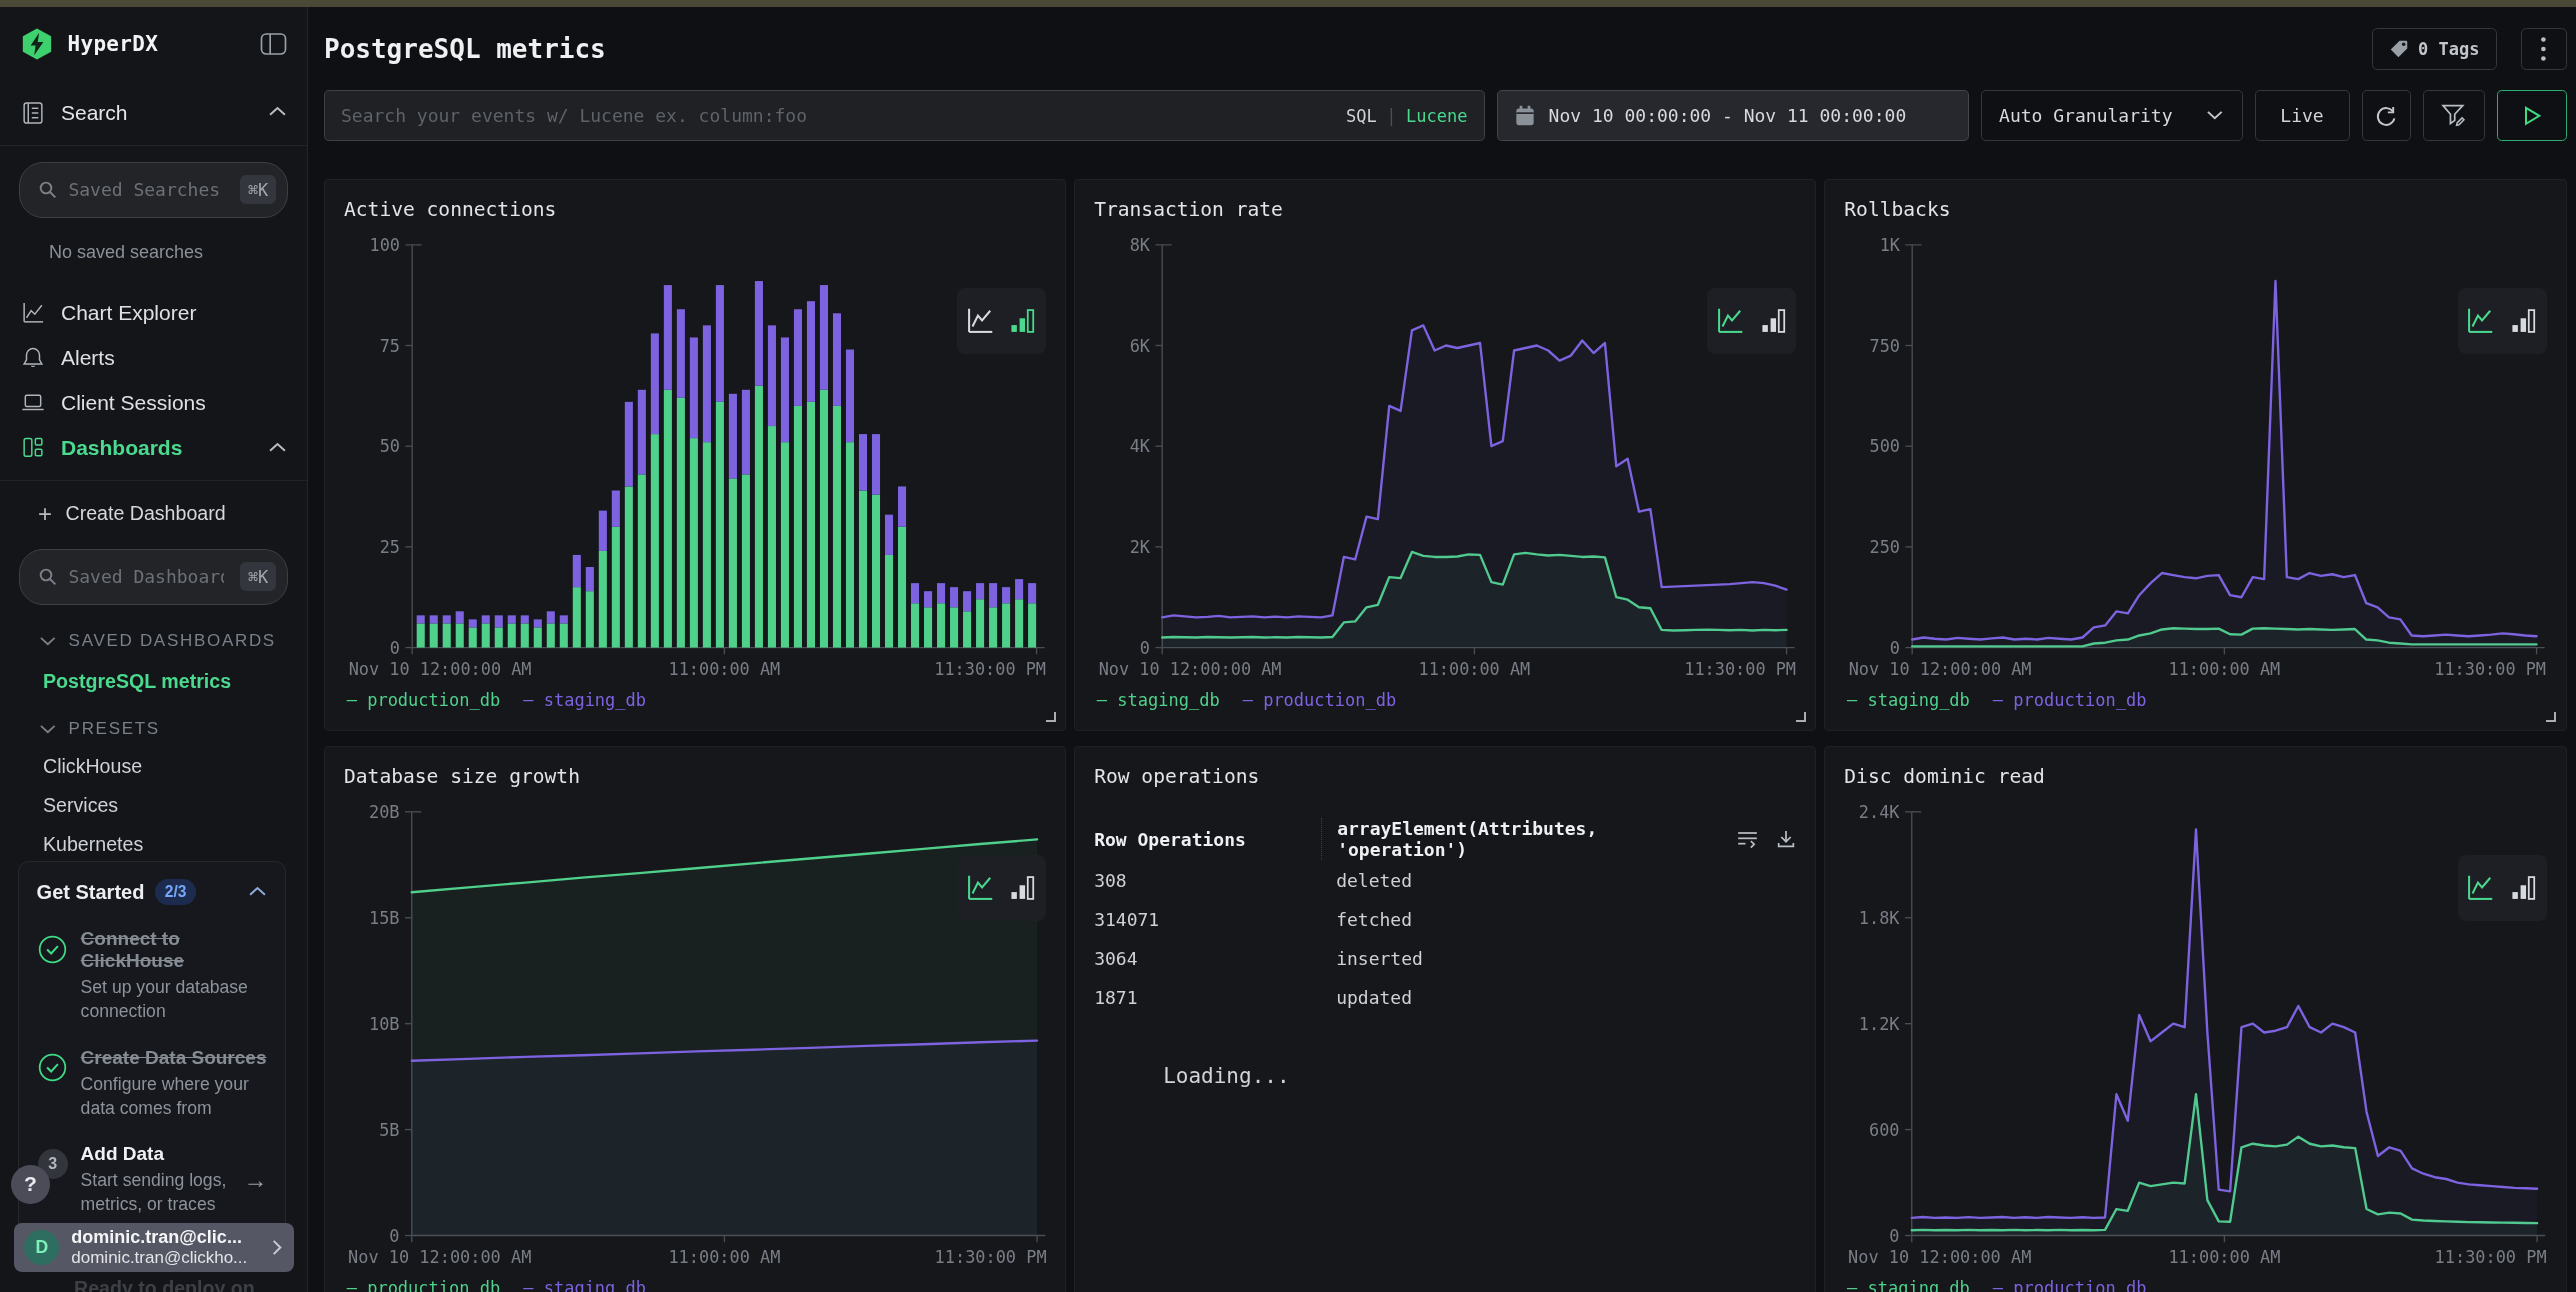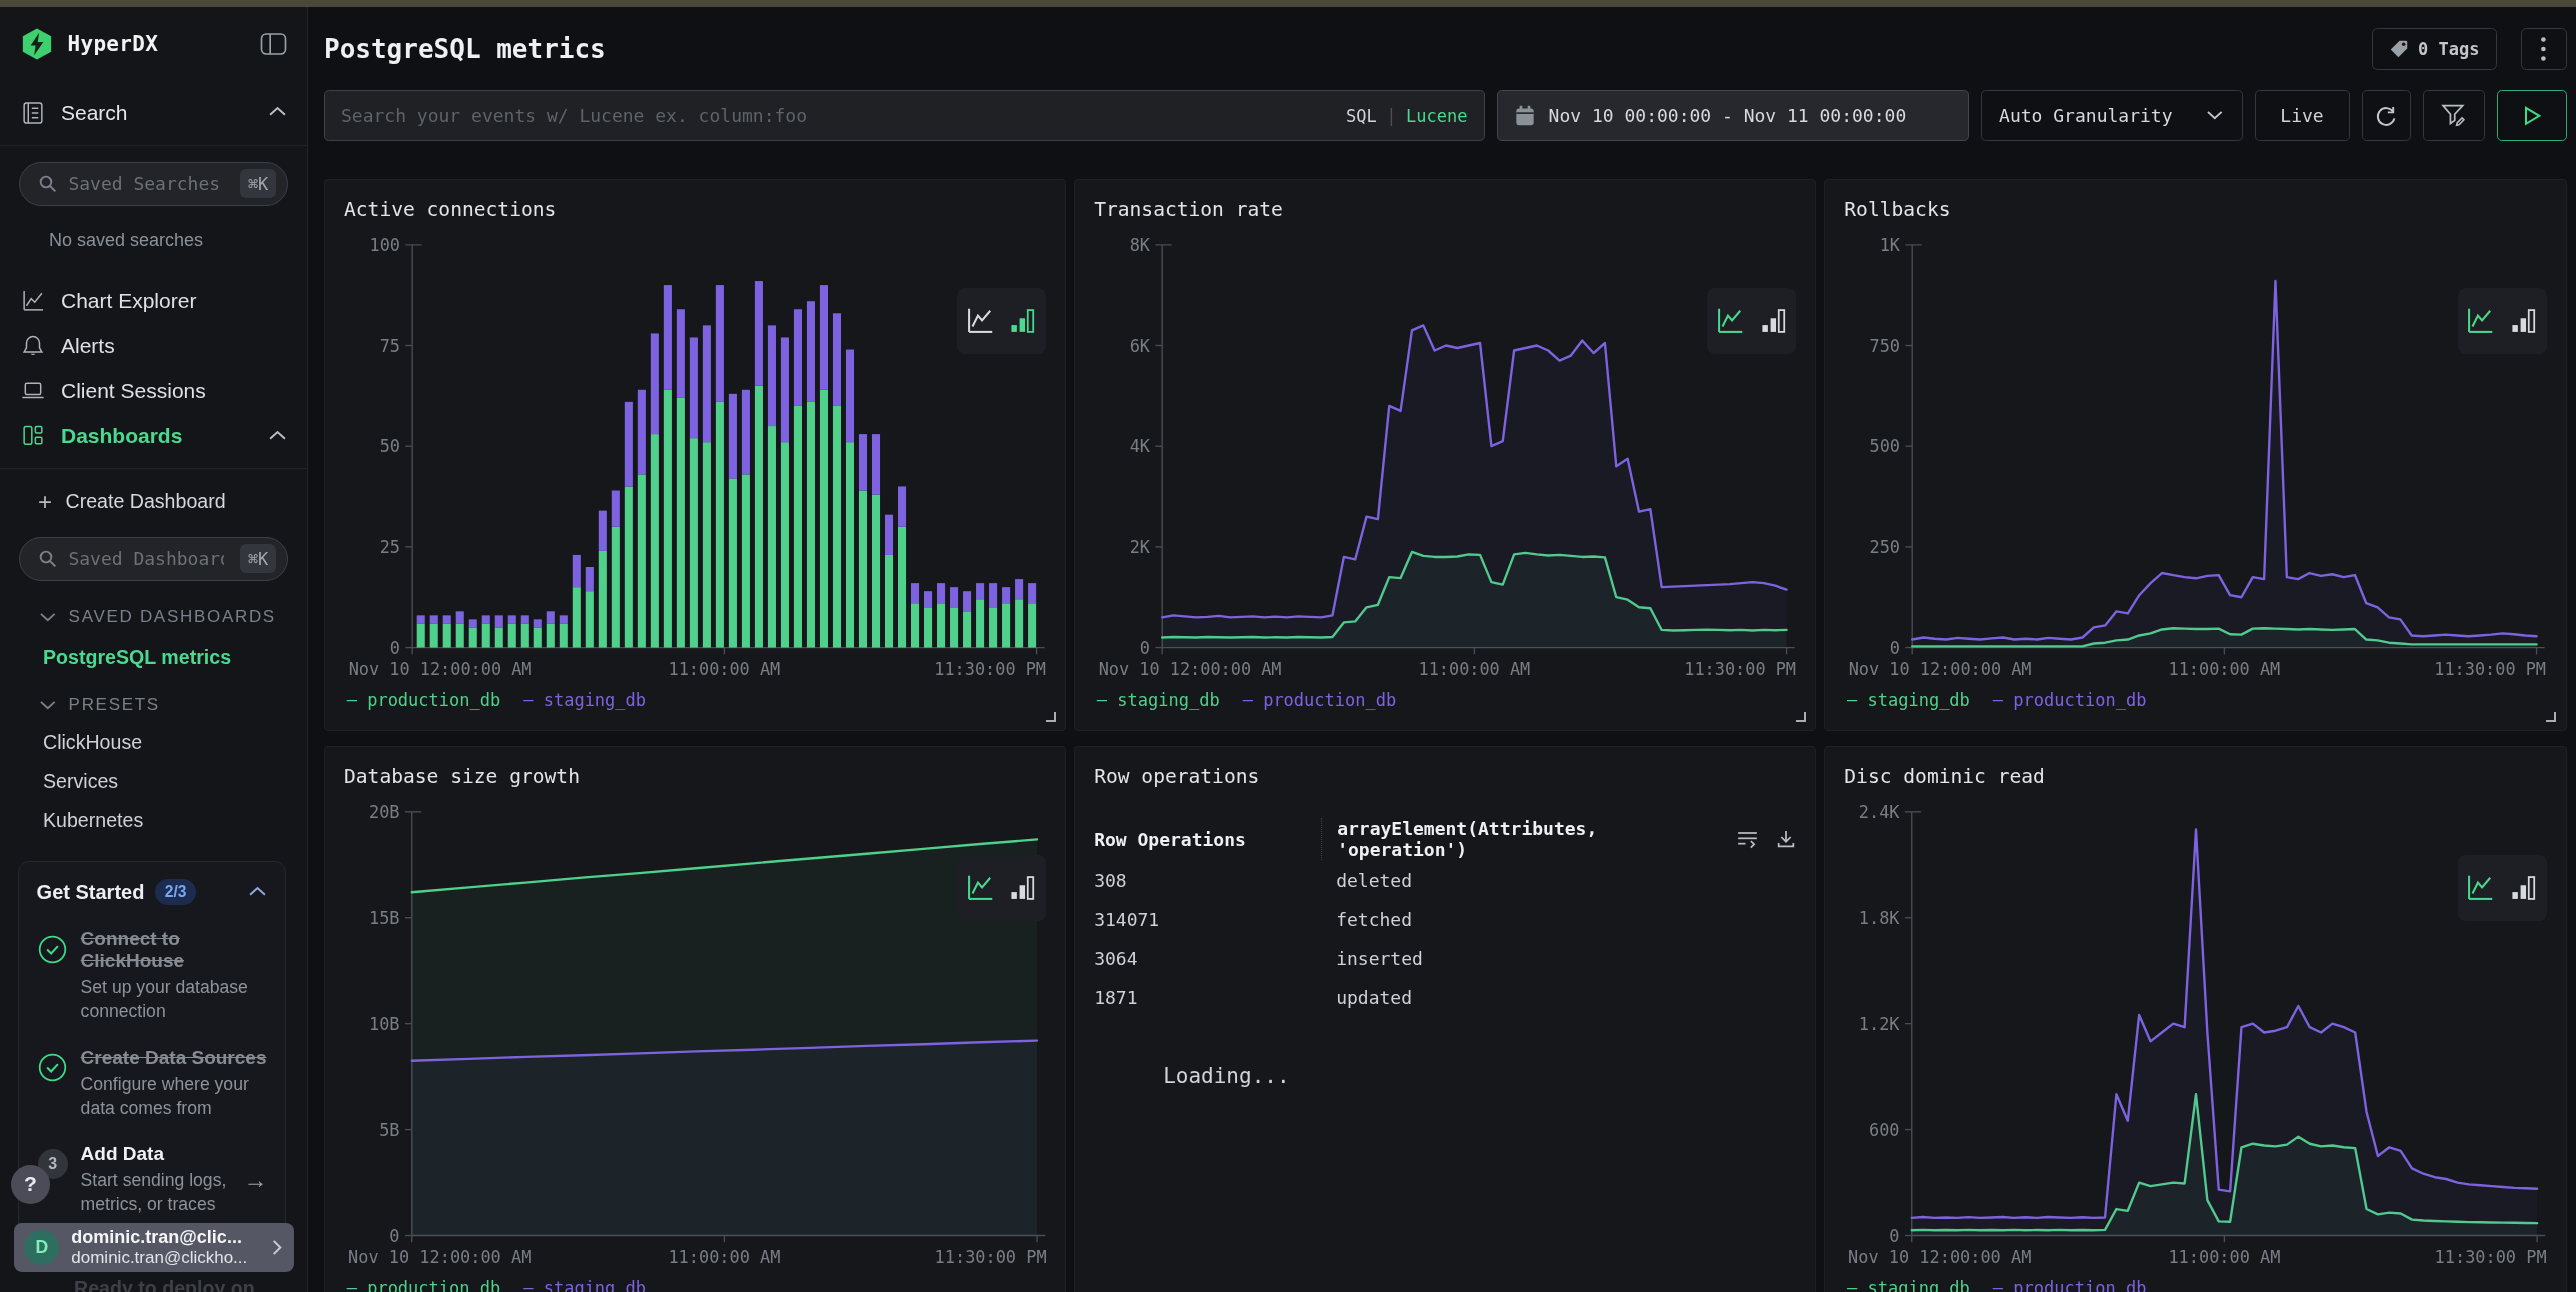--- a/index.html
+++ b/index.html
@@ -14,21 +14,21 @@
              position:relative; }
   .logo-row { display:flex; align-items:center; padding:20px 20px 0 20px; }
   .logo-hex { width:34px; height:34px; }
   .brand { font-size:21px; font-weight:bold; color:#f2f3f5; margin-left:13.5px; letter-spacing:0.3px;
            font-family:"DejaVu Sans Mono", monospace;}
   .collapse-btn { margin-left:auto; cursor:pointer; display:flex; }
   .side-section-head { display:flex; align-items:center; margin-top:39px; padding:0 20px 19px 20px;
                        border-bottom:0.7px solid #212327; }
   .side-section-head .lbl { font-size:21px; color:#e3e5e9; margin-left:15px; }
   .side-section-head .chev { margin-left:auto; }
-  .pill { position:relative; margin:16px 19px 0 19px; height:44px; background:#222428;
+  .pill { position:relative; margin:16px 19px 0 19px; height:56px; background:#222428;
           border:0.7px solid #3c3f46; border-radius:24px; display:flex; align-items:center; padding:0 17.6px; }
   .pill input { background:transparent; border:none; outline:none; color:#a9aeb6; width:156px;
                 font-size:18px; font-family:"DejaVu Sans Mono", monospace; margin-left:10.8px; }
   .pill input::placeholder { color:#6c7077; }
   .kbd { position:absolute; right:10.8px; background:#33363d; color:#a2a7af; font-size:17px;
          border-radius:6px; padding:4.7px 8px; }
   .dim-note { margin:24px 0 0 49px; font-size:18px; color:#8b9199; }
   .nav { margin-top:28px; }
   .nav-item { display:flex; align-items:center; padding:0 20px; height:45px; cursor:pointer; }
   .nav-item .lbl { font-size:21px; color:#dde0e4; margin-left:15px; }

